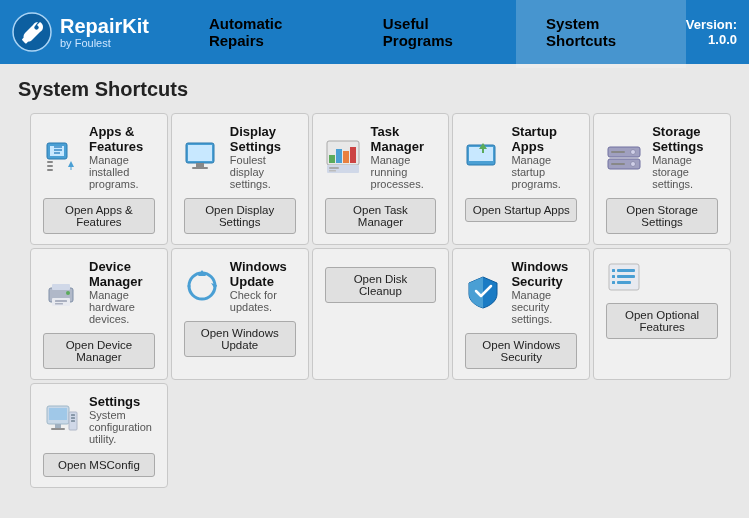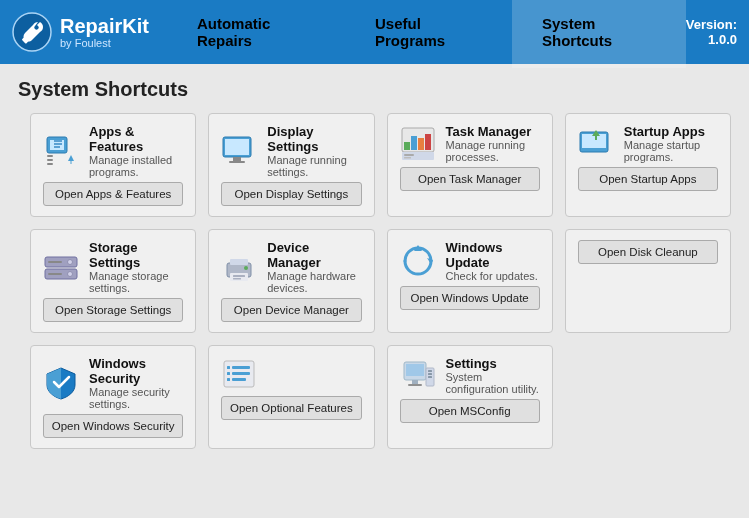--- a/index.html
+++ b/index.html
@@ -16,21 +16,21 @@
       background: #1a7bc4;
       display: flex;
       align-items: center;
       padding: 0 12px;
       height: 64px;
     }
     .logo-area {
       display: flex;
       align-items: center;
       gap: 8px;
-      margin-right: 18px;
+      margin-right: 30px;
     }
     .logo-icon {
       width: 40px;
       height: 40px;
     }
     .logo-text h1 {
       color: white;
       font-size: 20px;
       font-weight: bold;
       line-height: 1.1;
@@ -72,22 +72,22 @@
     .page-title {
       font-size: 20px;
       font-weight: bold;
       color: #222;
       margin-bottom: 12px;
     }
 
     
     .grid {
       display: grid;
-      grid-template-columns: repeat(4, 1fr);
-      gap: 12px;
+      grid-template-columns: repeat(5, 1fr);
+      gap: 3px;
       padding-left: 12px;
     }
 
     .card {
       background: #f0f0f0;
       border: 1px solid #c8c8c8;
       border-radius: 4px;
       padding: 10px 12px 10px 12px;
     }
     .card-header {
@@ -109,20 +109,21 @@
       font-weight: bold;
       color: #111;
     }
     .card-info p {
       font-size: 11px;
       color: #555;
     }
     .card-btn {
       display: block;
       width: 100%;
+      margin-top: 8px;
       padding: 5px 6px;
       background: #e0e0e0;
       border: 1px solid #aaa;
       border-radius: 3px;
       font-size: 11.5px;
       color: #222;
       cursor: pointer;
       text-align: center;
     }
 
@@ -197,21 +198,21 @@
         <div class="card-icon">
           <svg width="36" height="36" viewBox="0 0 36 36">
             <rect x="2" y="4" width="28" height="20" rx="2" fill="#4a9fd4" stroke="#2a7ab0" stroke-width="1"></rect>
             <rect x="4" y="6" width="24" height="16" fill="#c8e8ff"></rect>
             <rect x="12" y="24" width="8" height="4" fill="#888"></rect>
             <rect x="8" y="28" width="16" height="2" rx="1" fill="#888"></rect>
           </svg>
         </div>
         <div class="card-info">
           <h3>Display Settings</h3>
-          <p>Manage running settings.</p>
+          <p>Foulest display settings.</p>
         </div>
       </div>
       <button class="card-btn">Open Display Settings</button>
     </div>
 
     <div class="card">
       <div class="card-header">
         <div class="card-icon">
           <svg width="36" height="36" viewBox="0 0 36 36">
 

